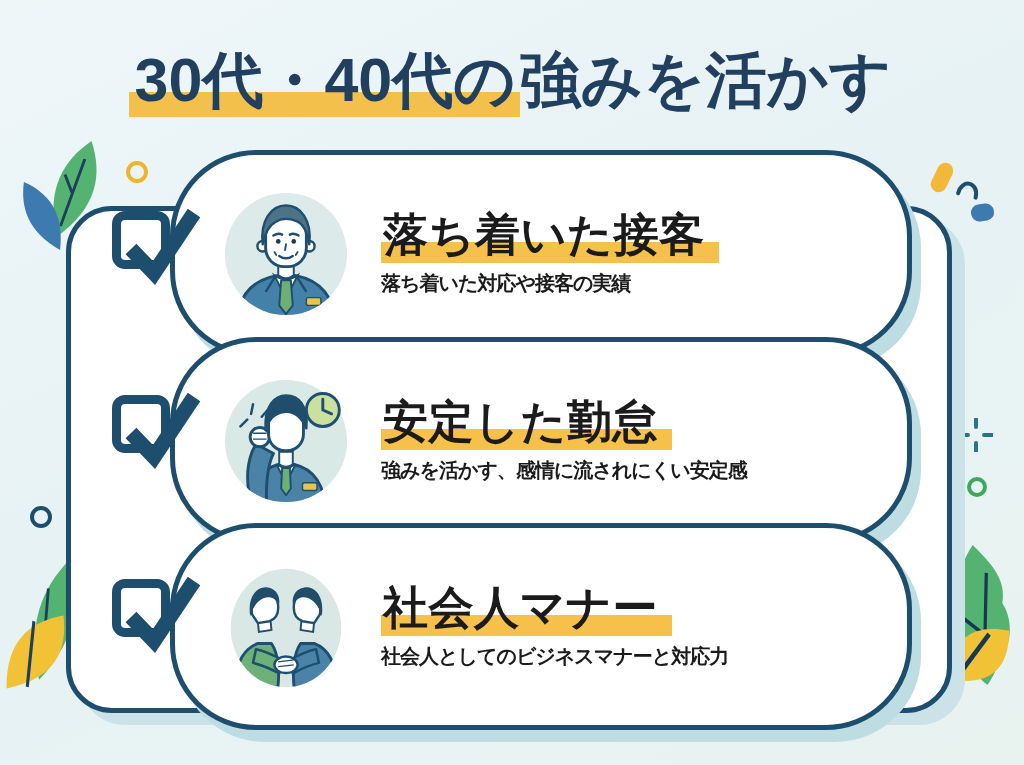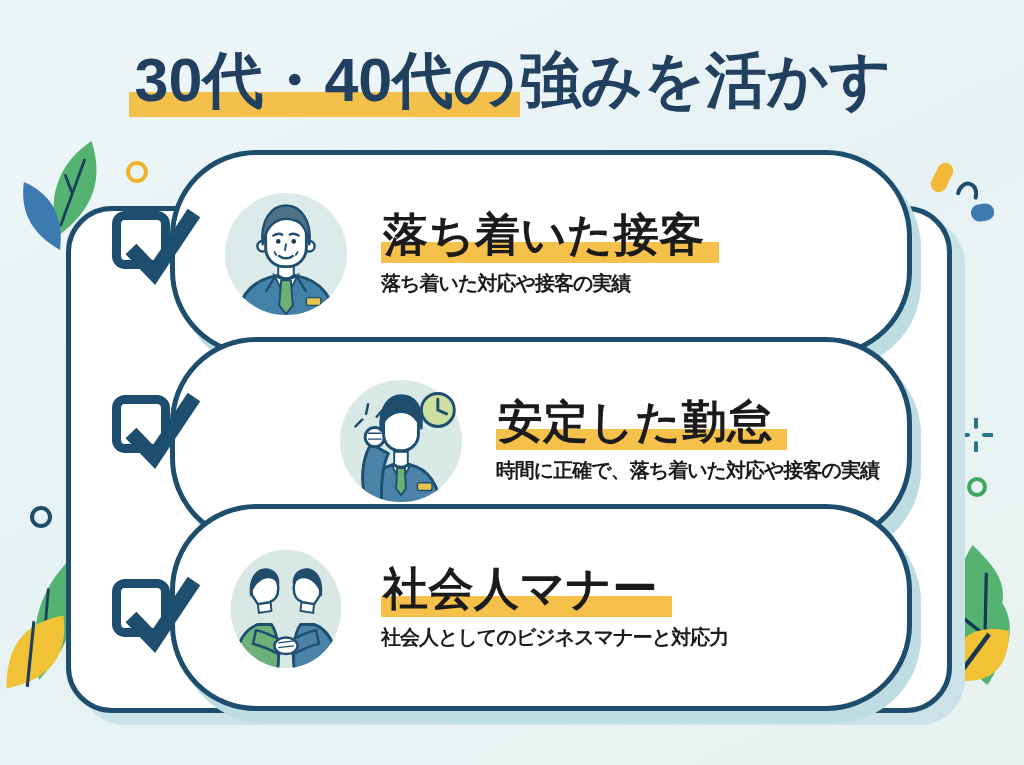--- a/index.html
+++ b/index.html
@@ -31,22 +31,22 @@
 
   
   .card{
     left:170px;width:742px;height:207px;
     background:#ffffff;border:5px solid #1d4e6e;border-radius:86px;
     box-shadow:9px 12px 0 #bedde3;
     display:flex;align-items:center;box-sizing:border-box;
     padding:0 28px 0 48px;z-index:2;
   }
   .card1{top:150px;}
-  .card2{top:337px;justify-content:flex-end;}
-  .card3{top:504px;}
+  .card2{top:337px;}
+  .card3{top:523px;}
   .avatar{width:126px;height:126px;flex-shrink:0;}
   .card-text{margin-left:32px;min-width:0;}
   .card-heading{
     display:inline-block;font-size:45px;font-weight:900;color:#1b1b1b;
     line-height:1.12;white-space:nowrap;letter-spacing:0.5px;
     background:linear-gradient(#f5c14b,#f5c14b) no-repeat left bottom/100% 21px;
     padding:0 14px 3px 2px;
   }
   .card-desc{
     font-size:20px;font-weight:800;color:#1b1b1b;margin-top:7px;
@@ -206,21 +206,21 @@
         <path d="M58,76 L58,89 Q65,94 72,89 L72,76 Z" fill="#ffffff" stroke="#1e4f70" stroke-width="2"></path>
         <rect x="47" y="28" width="36" height="47" rx="17" fill="#ffffff" stroke="#1e4f70" stroke-width="3"></rect>
         <path d="M44,54 C42,28 54,18 65,18 C78,18 88,28 86,52 C80,38 72,34 63,35 C54,36 47,42 44,54 Z" fill="#1f4d6b" stroke="#1e4f70" stroke-width="2.5" stroke-linejoin="round"></path>
       </g>
       <circle cx="103" cy="33" r="17" fill="#cbdf9f" stroke="#1e4f70" stroke-width="3"></circle>
       <path d="M103,33 L103,22 M103,33 L112,37" stroke="#1e4f70" stroke-width="3" stroke-linecap="round"></path>
     </svg>
   </div>
   <div class="card-text">
     <span class="card-heading">安定した勤怠</span>
-    <div class="card-desc">時間に正確で、落ち着いた対応や接客の実績</div>
+    <div class="card-desc">強みを活かす、感情に流されにくい安定感</div>
   </div>
 </div>
 
 <div class="abs card card3">
   <div class="avatar">
     <svg width="126" height="126" viewBox="0 0 130 130">
       <defs>
           <clipPath id="av3">
             <ellipse cx="65" cy="66" rx="57" ry="61"></ellipse>
           </clipPath>

